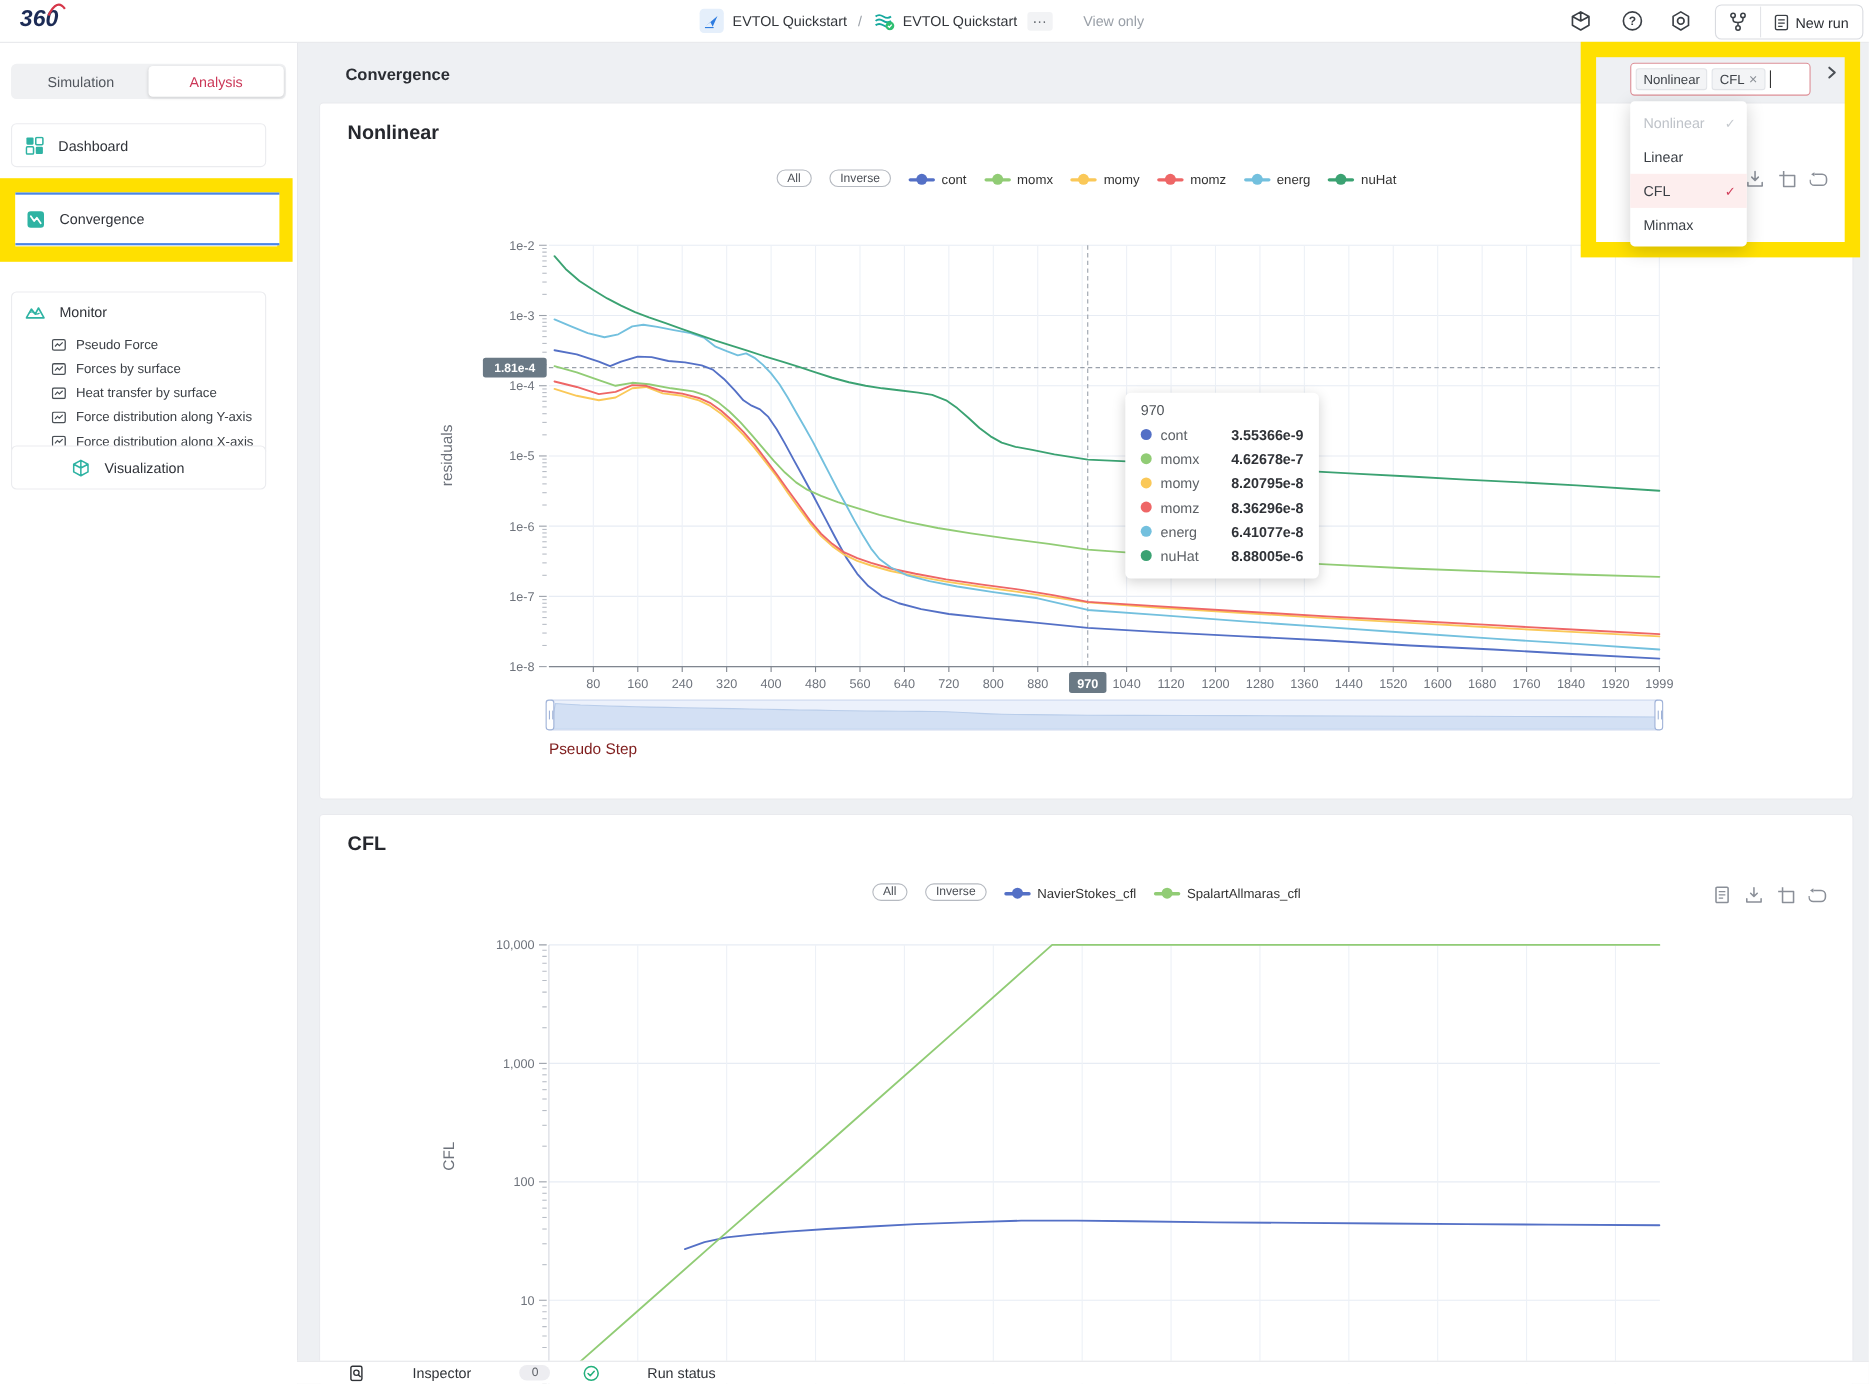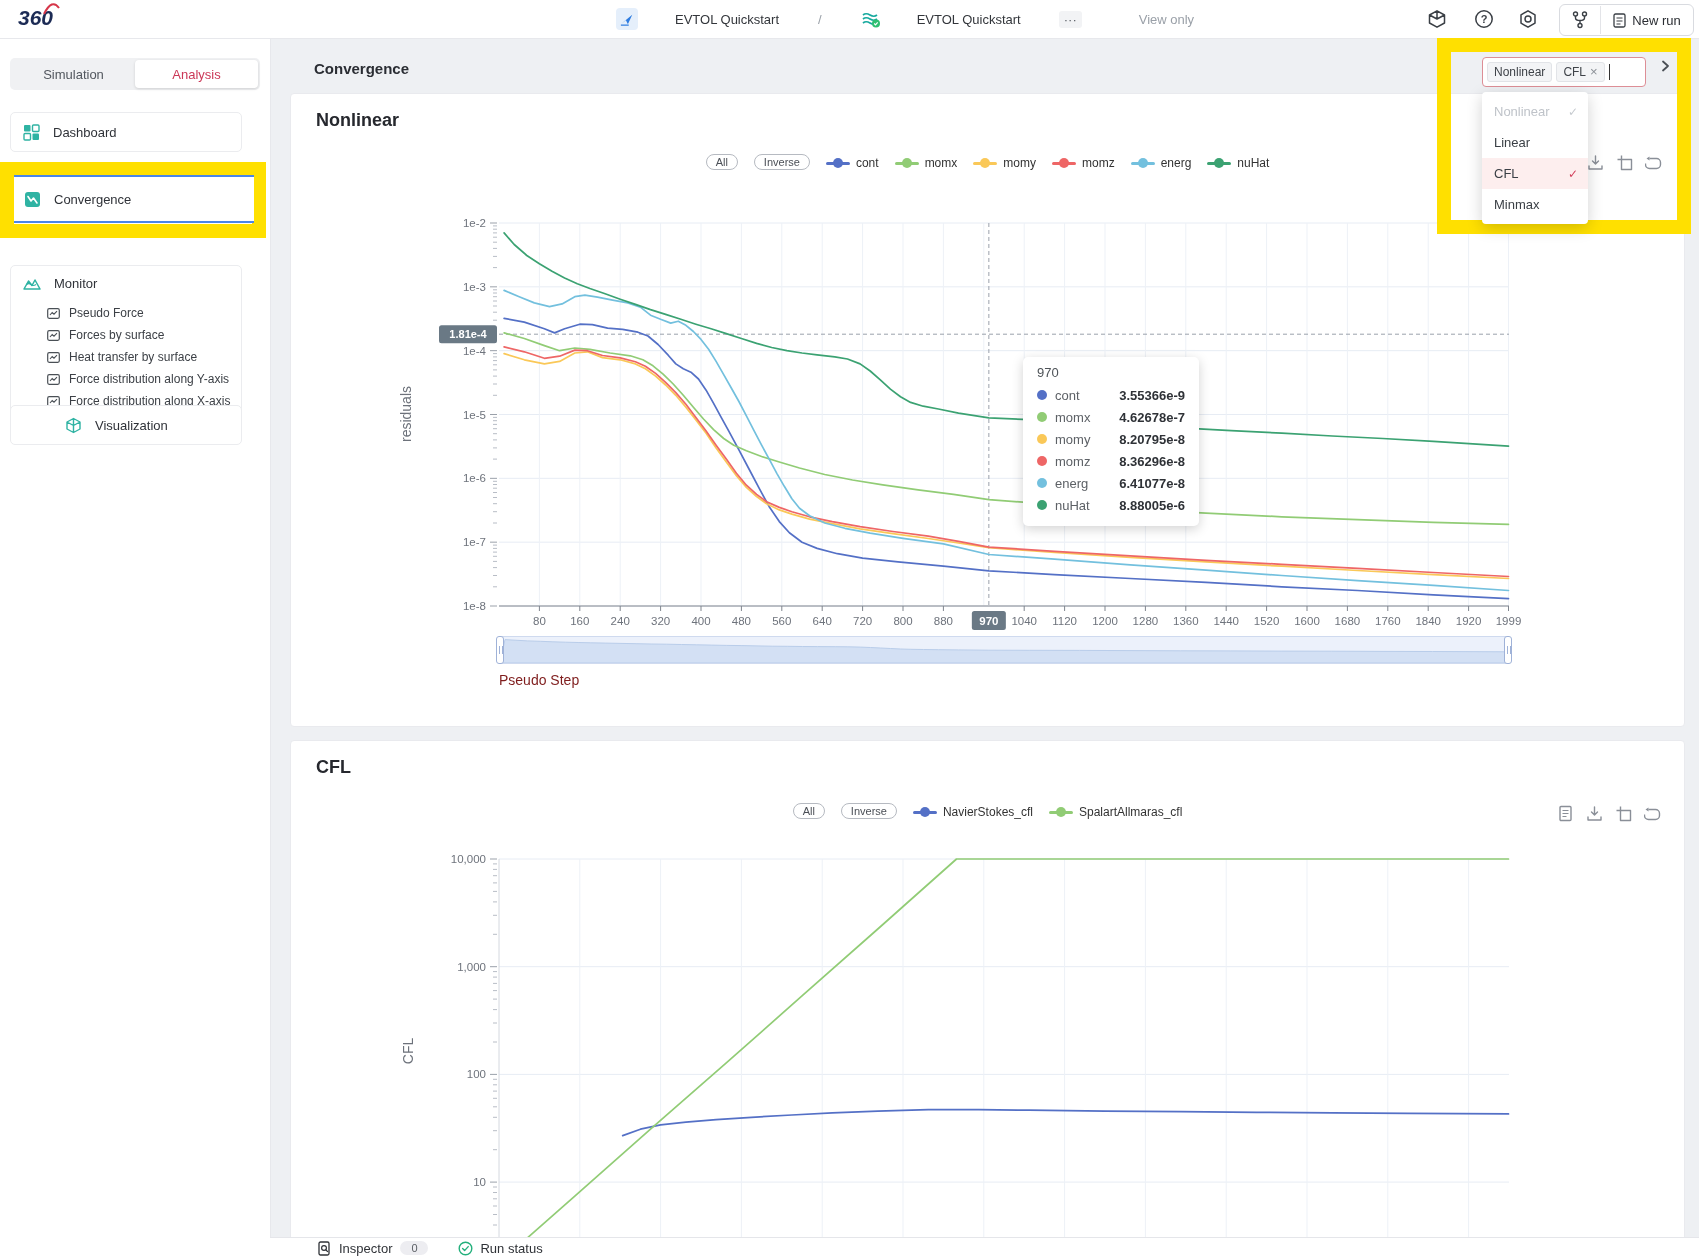--- a/index.html
+++ b/index.html
@@ -69,33 +69,33 @@
   #menu{position:absolute;left:1482px;top:92px;width:106px;background:#fff;border-radius:4px;box-shadow:0 4px 16px rgba(0,0,0,.18);padding:4px 0;z-index:75;}
   .opt{height:31px;display:flex;align-items:center;padding:0 10px 0 12px;font-size:13px;color:#3a3f45;cursor:pointer;}
   .opt .chk{margin-left:auto;font-size:12px;}
   .opt.disabled{color:#bfc3c9;cursor:default;}
   .opt.disabled .chk{color:#c6cacf;}
   .opt.active{background:#fdeeee;}
   .opt.active .chk{color:#d2405c;}
   #panel-chevron{position:absolute;left:1658px;top:59px;z-index:30;cursor:pointer;}
   
   #statusbar{position:absolute;left:270px;top:1237px;width:1429px;height:21px;background:#fff;border-top:1px solid #e5e6ea;display:flex;align-items:center;z-index:50;}
-  #statusbar .sitem{display:flex;align-items:flex-start;font-size:13px;color:#2f3237;}
+  #statusbar .sitem{display:flex;align-items:flex-start;font-size:13px;color:#2f3237;gap:36px;}
   #insp-badge{background:#ededf1;border-radius:8px;min-width:20px;text-align:center;font-size:11px;color:#5c6066;padding:1px 4px;margin-left:8px;}
 </style>
 </head>
 <body>
 
 <div id="topbar">
   <div id="logo"><span>360</span>
     <svg class="swoosh" width="18" height="14" viewBox="0 0 18 14">
         <path d="M1 12 Q9 -4 16 6" fill="none" stroke="#d63649" stroke-width="2"></path>
       </svg>
   </div>
-  <div class="crumb" style="left:616px;gap:29px;">
+  <div class="crumb" style="left:636px;">
     <span class="icon-sq">
       <svg width="14" height="14" viewBox="0 0 16 16">
           <path d="M1.5 13.5 L14 3 L9 14 L6.8 9.4 Z" fill="#2e7ce0"></path>
           <path d="M1 15 h9" stroke="#2e7ce0" stroke-width="1.4"></path>
         </svg>
     </span>
     <span style="margin-left:8px;">EVTOL Quickstart</span>
     <span style="margin:0 10px;color:#9aa0a8;">/</span>
     <span style="position:relative;display:flex;">
       <svg width="20" height="18" viewBox="0 0 20 18">

